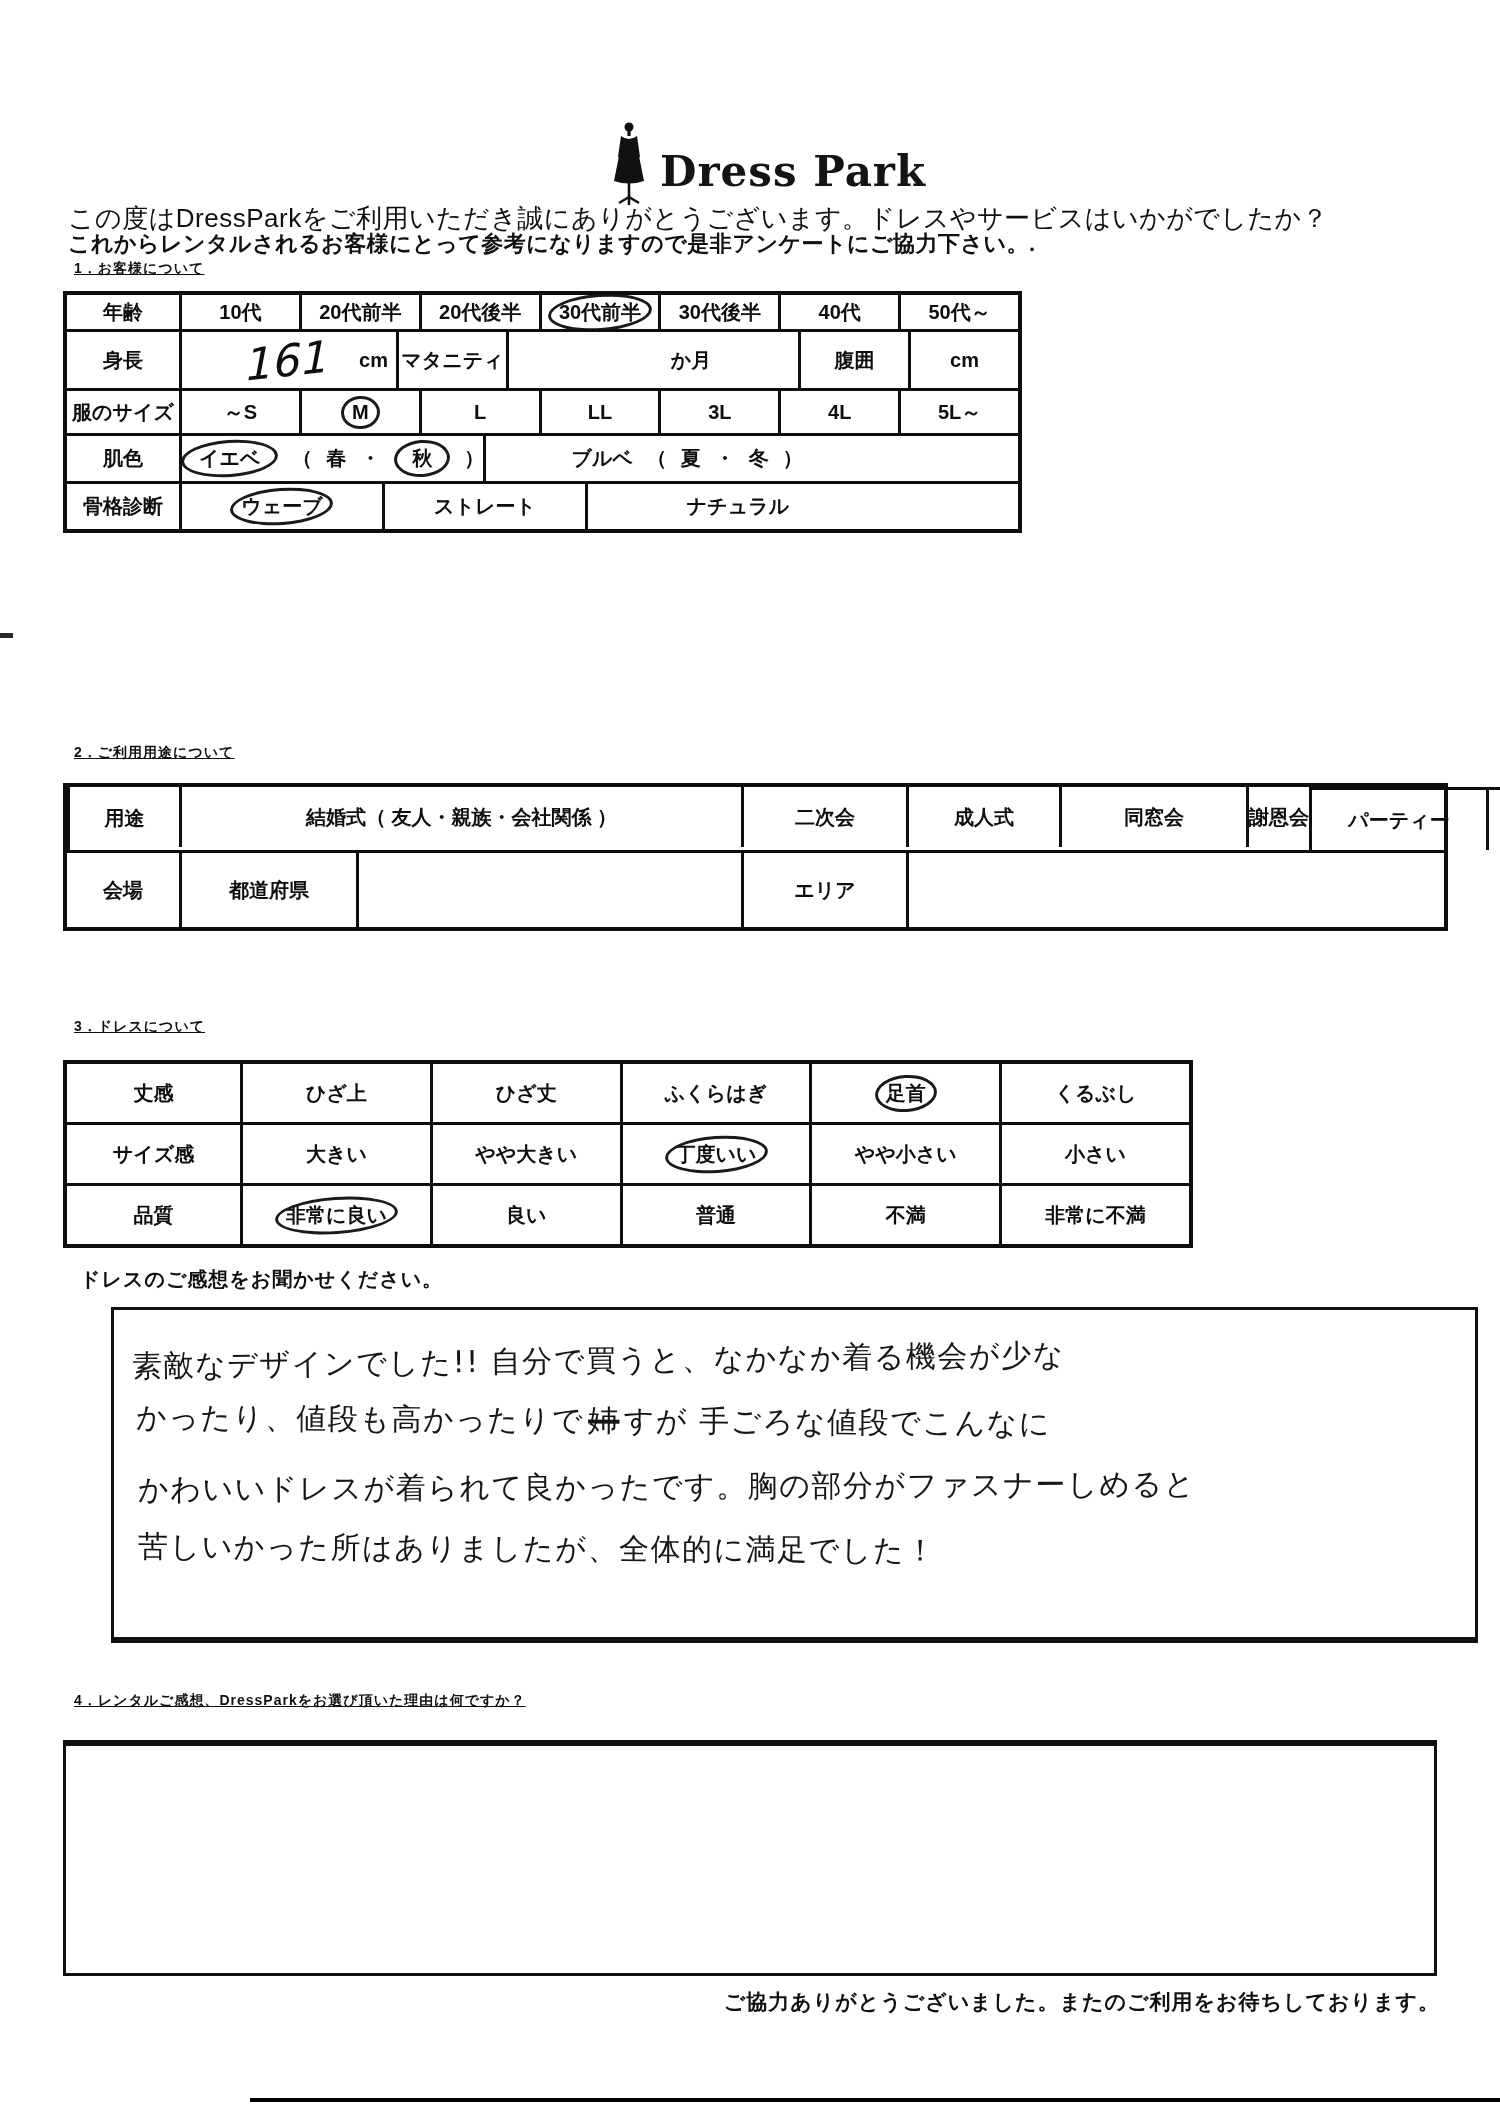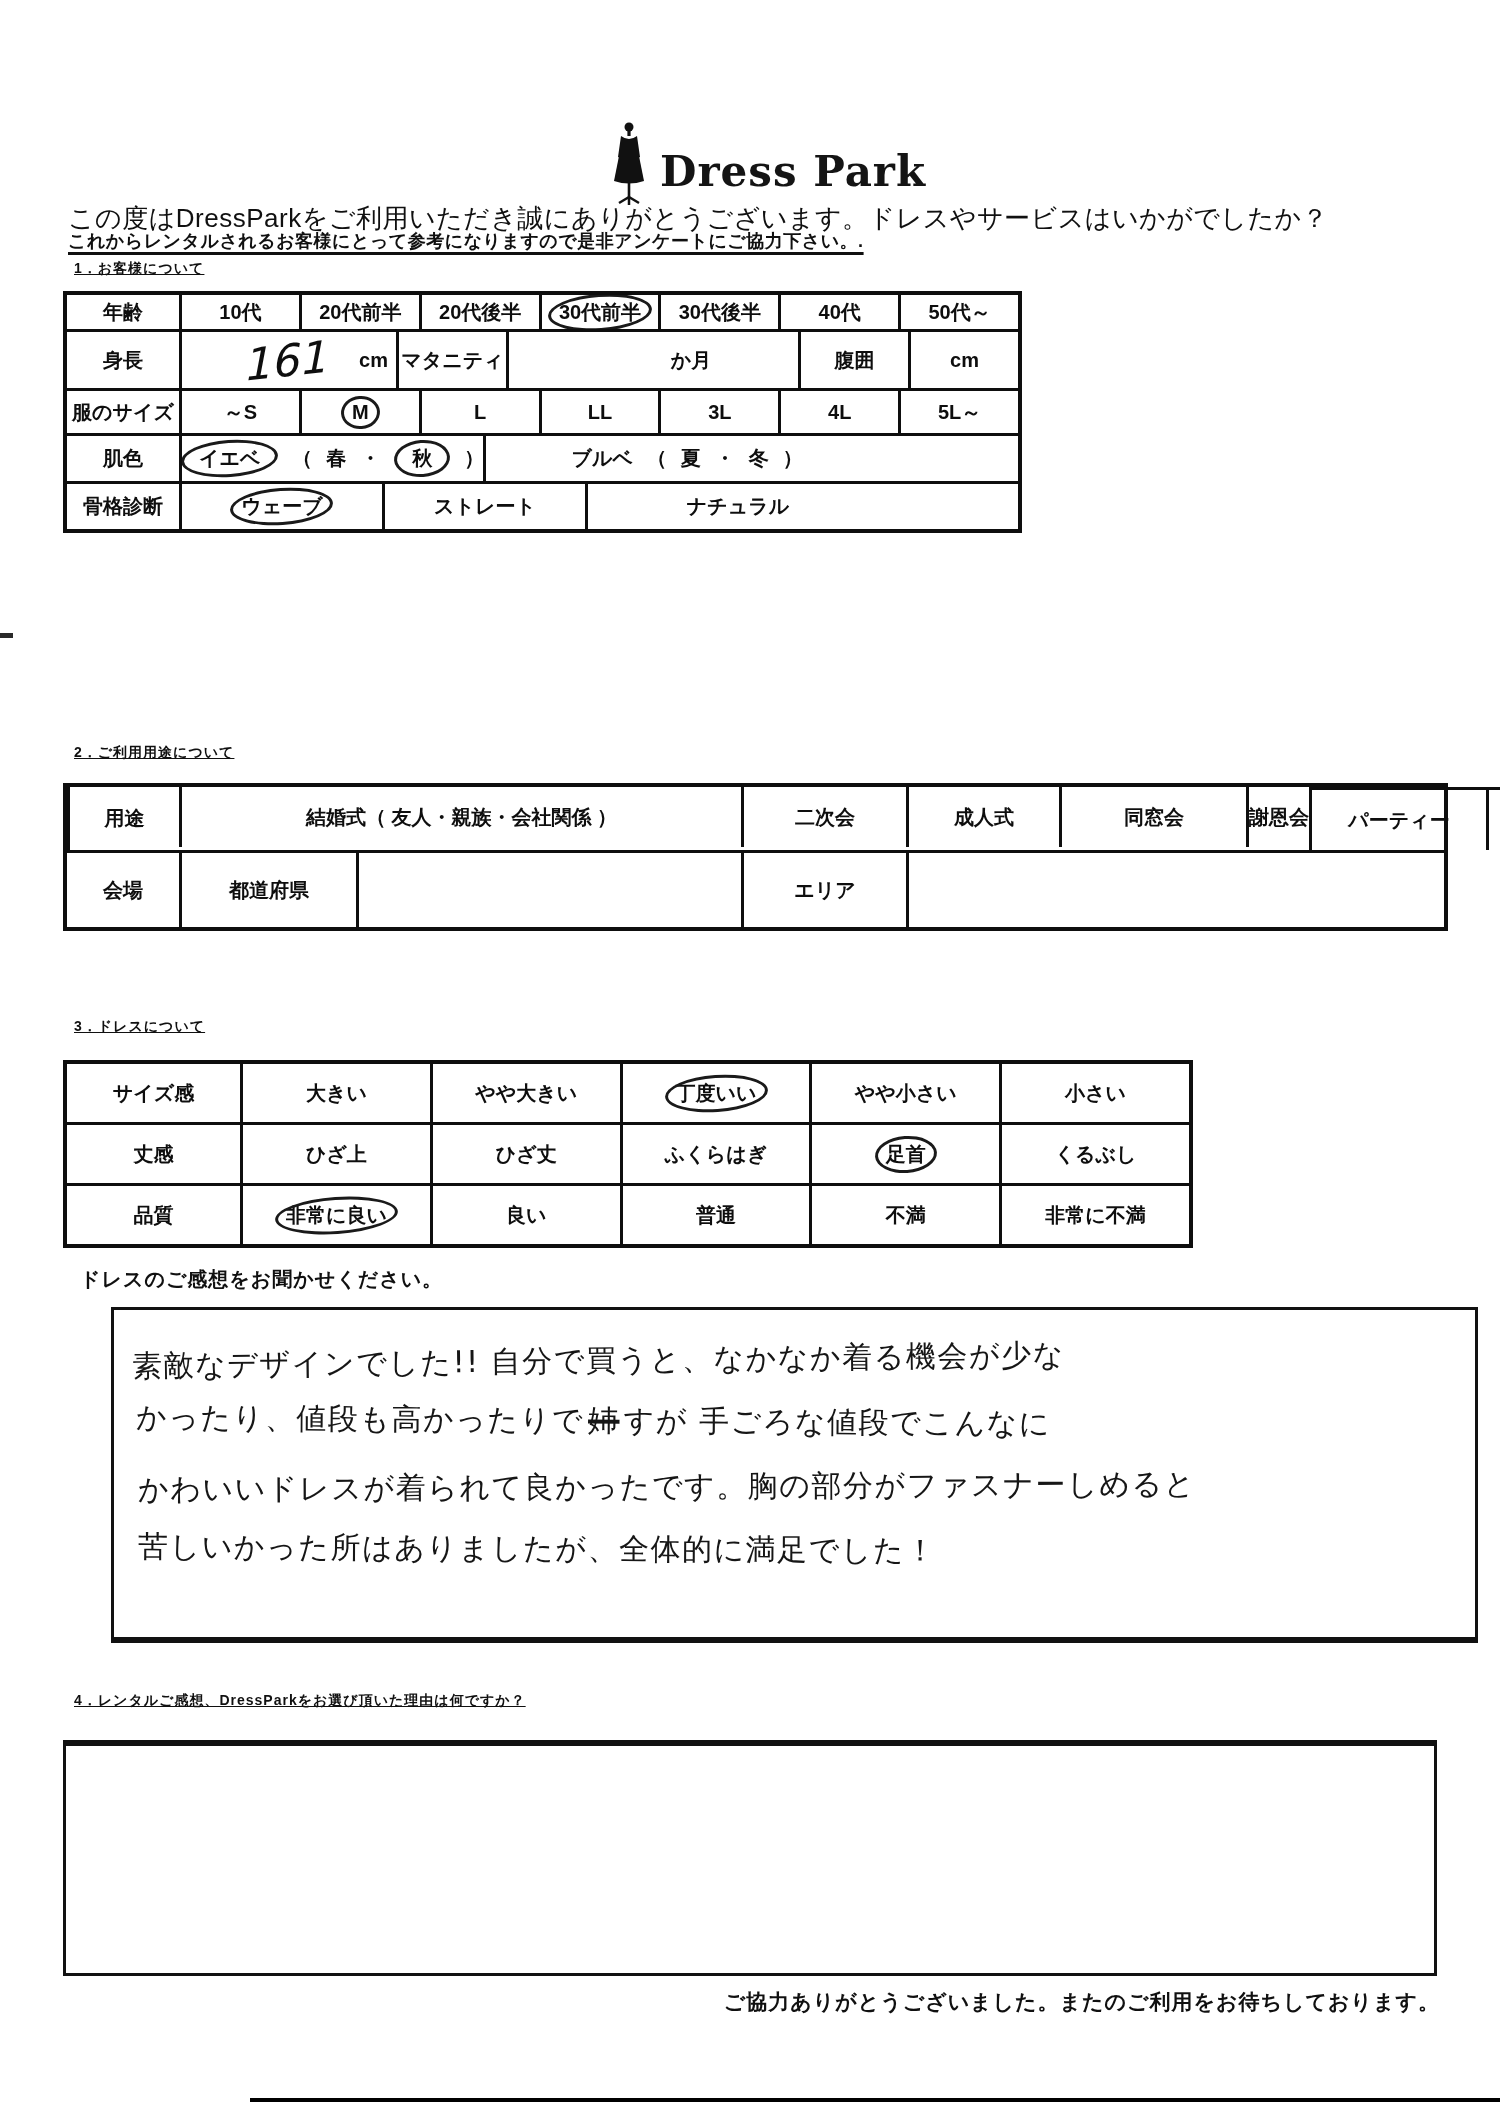--- a/index.html
+++ b/index.html
@@ -12,22 +12,22 @@
   
   .logo { position:absolute; left:608px; top:122px; display:flex; align-items:flex-end; }
   .logo svg { display:block; }
   .logo-text {
     font-family:"DejaVu Serif","Liberation Serif",serif;
     font-size:42px; font-weight:600; letter-spacing:1px; color:#141414;
     margin-left:10px; margin-bottom:10px;
   }
   
   .intro1 { position:absolute; left:68px; top:201px; font-size:26px; letter-spacing:0.5px; }
-  .intro2 { position:absolute; left:68px; top:229px; font-size:18px; font-weight:bold;
-            text-decoration:underline; text-decoration-thickness:2.5px; text-underline-offset:5px; letter-spacing:0.5px; }
+  .intro2 { position:absolute; left:68px; top:229px; font-size:22px; font-weight:bold;
+            text-decoration-thickness:2.5px; text-underline-offset:5px; letter-spacing:0.5px; }
   .h { position:absolute; font-size:14px; font-weight:bold; letter-spacing:1px;text-decoration:underline; }
   .h1 { left:74px; top:260px; }
   .h2 { left:74px; top:744px; }
   .h3 { left:74px; top:1018px; }
   .h4 { left:74px; top:1692px; }
   
   .tbl { position:absolute; border:4px solid #0e0e0e; display:flex; flex-direction:column; background:#fff; }
   .row { display:flex; }
   .row + .row { border-top:3px solid #0e0e0e; }
   .c { box-sizing:border-box; display:flex; align-items:center; justify-content:center;
@@ -213,42 +213,42 @@
       <div class="c wC1"></div>
       <div class="c wA2">エリア</div>
       <div class="c fx"></div>
     </div>
   </div>
 
   <div class="h h3">3．ドレスについて</div>
 
   <div class="tbl t3">
     <div class="row">
-      <div class="c lab3">サイズ感</div>
-      <div class="c f1">大きい</div>
-      <div class="c f1">やや大きい</div>
-      <div class="c f1">
-        <span class="circ">
-          <span>丁度いい</span>
-        </span>
-      </div>
-      <div class="c f1">やや小さい</div>
-      <div class="c f1">小さい</div>
-    </div>
-    <div class="row">
       <div class="c lab3">丈感</div>
       <div class="c f1">ひざ上</div>
       <div class="c f1">ひざ丈</div>
       <div class="c f1">ふくらはぎ</div>
       <div class="c f1">
         <span class="circ">
           <span>足首</span>
         </span>
       </div>
       <div class="c f1">くるぶし</div>
+    </div>
+    <div class="row">
+      <div class="c lab3">サイズ感</div>
+      <div class="c f1">大きい</div>
+      <div class="c f1">やや大きい</div>
+      <div class="c f1">
+        <span class="circ">
+          <span>丁度いい</span>
+        </span>
+      </div>
+      <div class="c f1">やや小さい</div>
+      <div class="c f1">小さい</div>
     </div>
     <div class="row">
       <div class="c lab3">品質</div>
       <div class="c f1">
         <span class="circ">
           <span>非常に良い</span>
         </span>
       </div>
       <div class="c f1">良い</div>
       <div class="c f1">普通</div>

